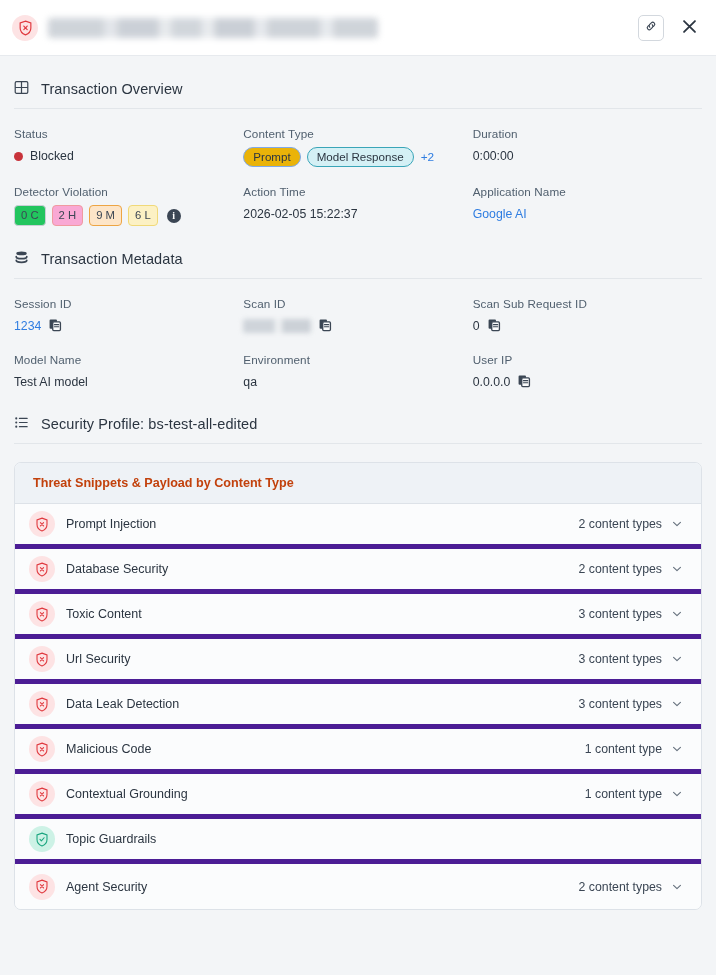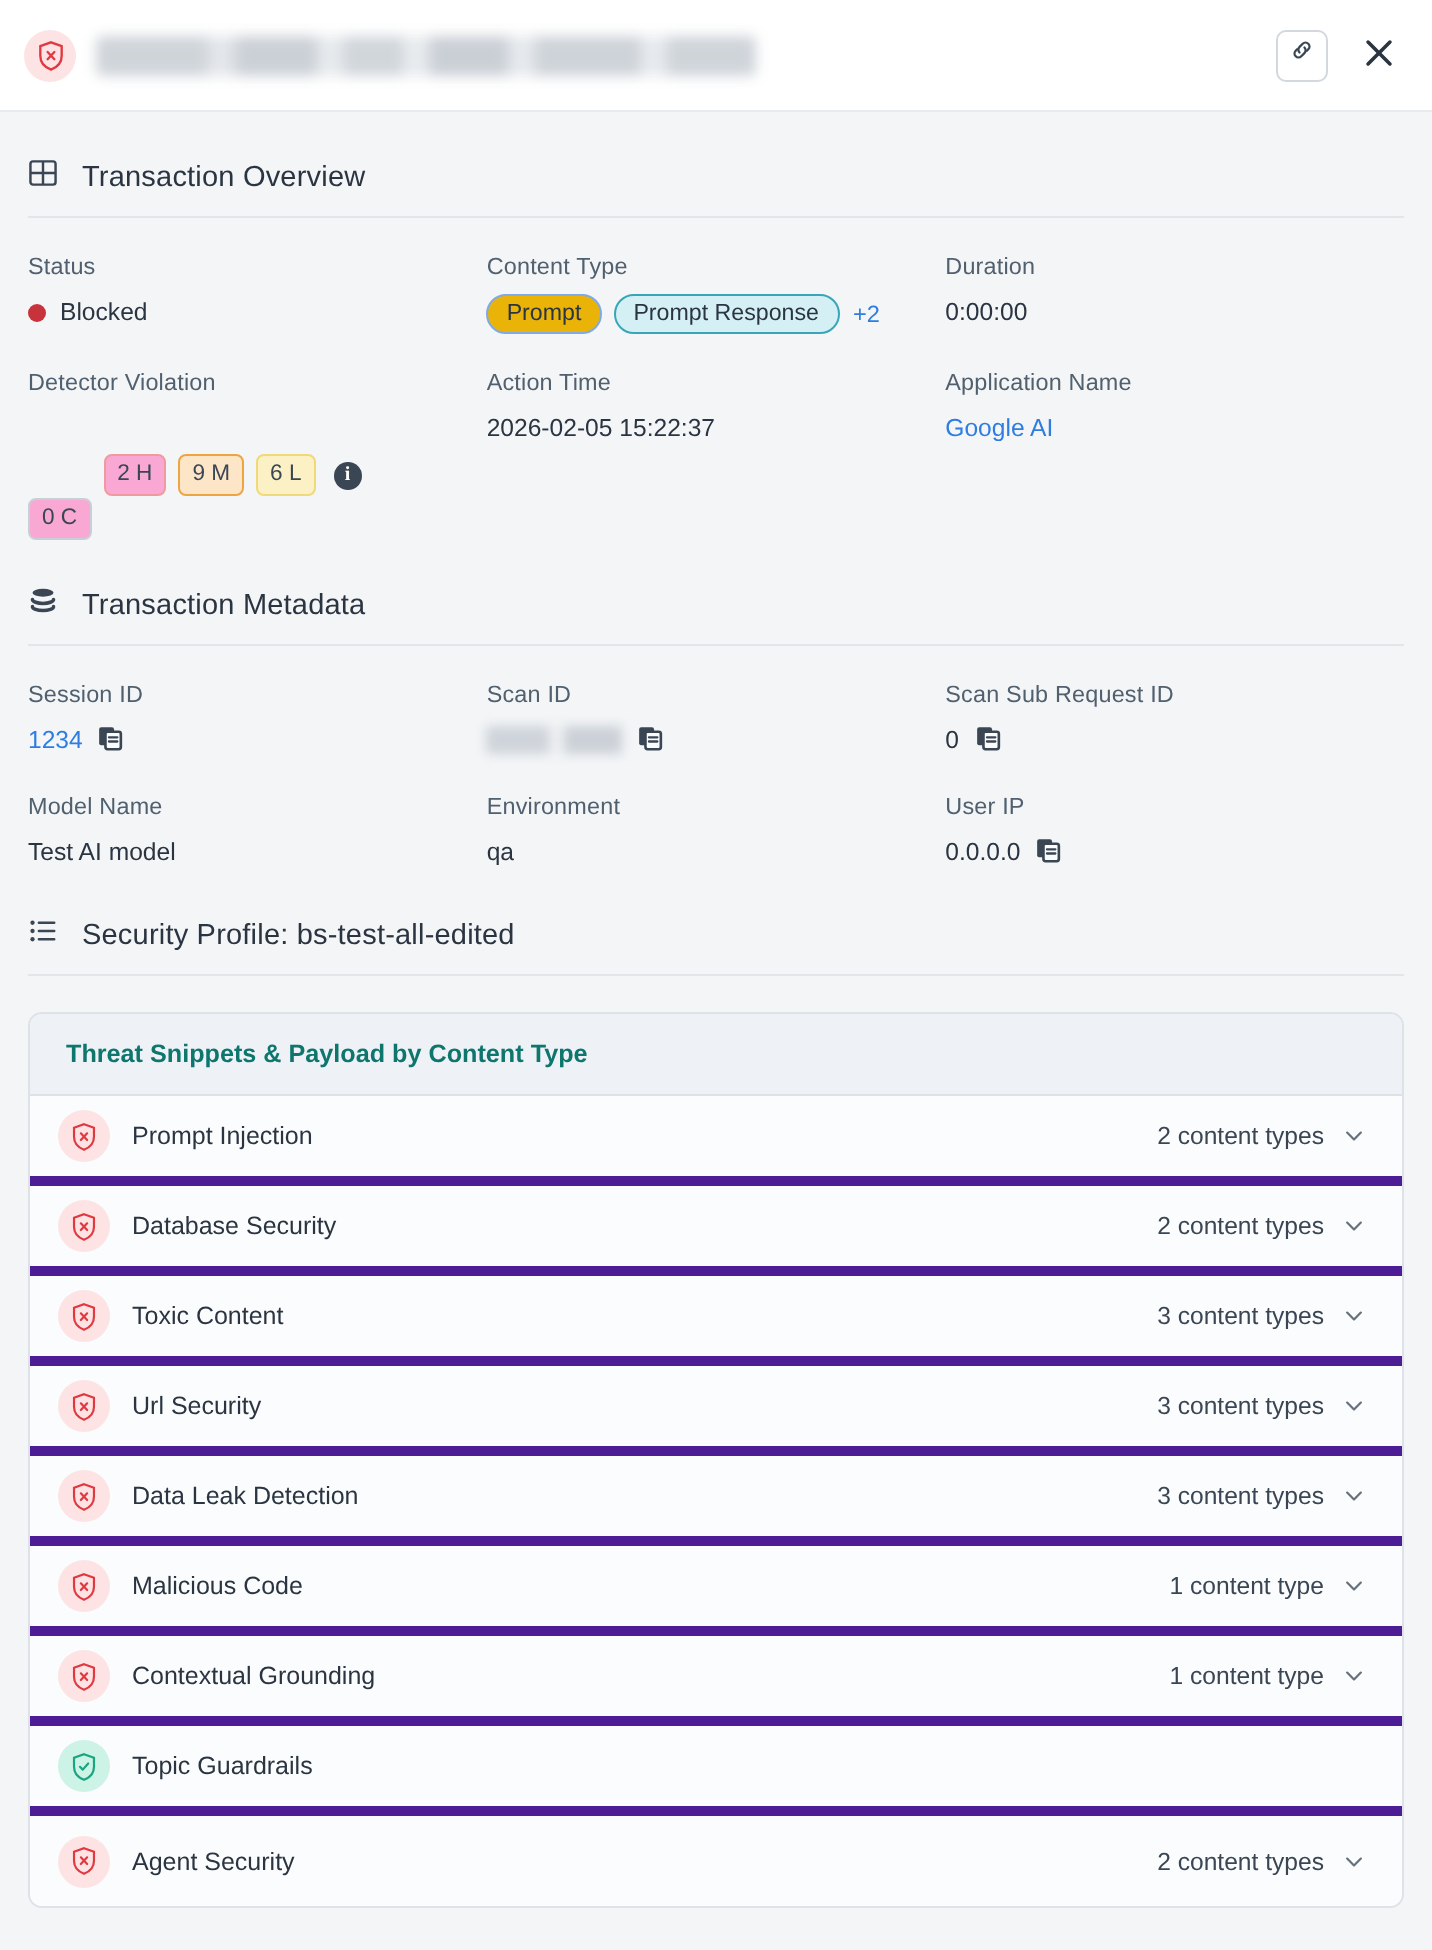--- a/index.html
+++ b/index.html
@@ -129,21 +129,21 @@
   
   .badges { display: flex; align-items: center; gap: 6px; }
   .badge {
     font-size: 11.3px;
     border-radius: 4px;
     padding: 2px 6px 3px;
     border: 1px solid;
     line-height: 1.25;
     white-space: nowrap;
   }
-  .badge-c { background: #f9a8d4; border-color: #c9cfd6; color: #3b4654; margin-top: 44px; }
+  .badge-c { background: #22c55e; border-color: #c9cfd6; color: #3b4654; }
   .badge-h { background: #f9a8d4; border-color: #f09aa0; color: #3b4654; }
   .badge-m { background: #fde5c8; border-color: #eda544; color: #3b4654; }
   .badge-l { background: #fcf1c4; border-color: #f0d979; color: #3b4654; }
   .info-dot {
     width: 14px; height: 14px; border-radius: 50%;
     background: #3b4654; color: #fff;
     font-size: 10px; font-weight: bold;
     display: flex; align-items: center; justify-content: center;
     font-family: "Liberation Serif", serif;
     margin-left: 3px;
@@ -179,21 +179,21 @@
     background: #fbfcfd;
     border: 1px solid #dde2e8;
     border-radius: 7px;
     overflow: hidden;
   }
   .card-head {
     background: #eef2f6;
     padding: 13px 18px;
     font-size: 12.6px;
     font-weight: bold;
-    color: #0f766e;
+    color: #c2410c;
     border-bottom: 1px solid #dde2e8;
   }
   .row {
     display: flex;
     align-items: center;
     padding: 0 18px 0 14px;
     height: 45px;
     border-bottom: 5px solid #4c1d95;
     background: #fbfcfd;
     cursor: pointer;
@@ -268,21 +268,21 @@
           <span class="dot-blocked"></span>
           <span>Blocked</span>
         </div>
       </div>
 
       <div class="field">
         <div class="field-label">Content Type</div>
         <div class="field-value">
           <span class="pills">
             <span class="pill pill-prompt">Prompt</span>
-            <span class="pill pill-model">Prompt Response</span>
+            <span class="pill pill-model">Model Response</span>
             <span class="pill-more">+2</span>
           </span>
         </div>
       </div>
 
       <div class="field">
         <div class="field-label">Duration</div>
         <div class="field-value">0:00:00</div>
       </div>
 

